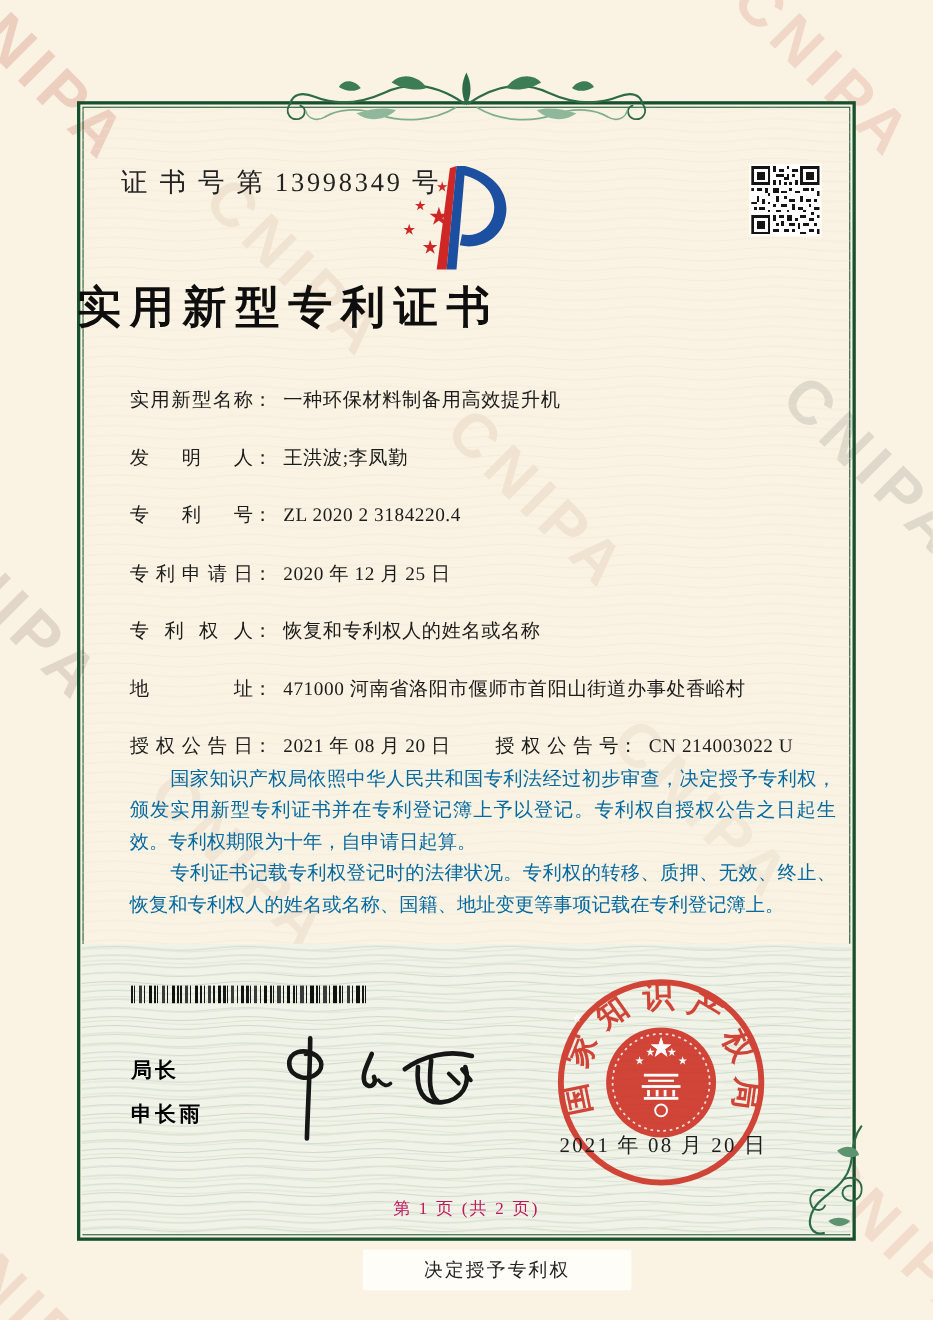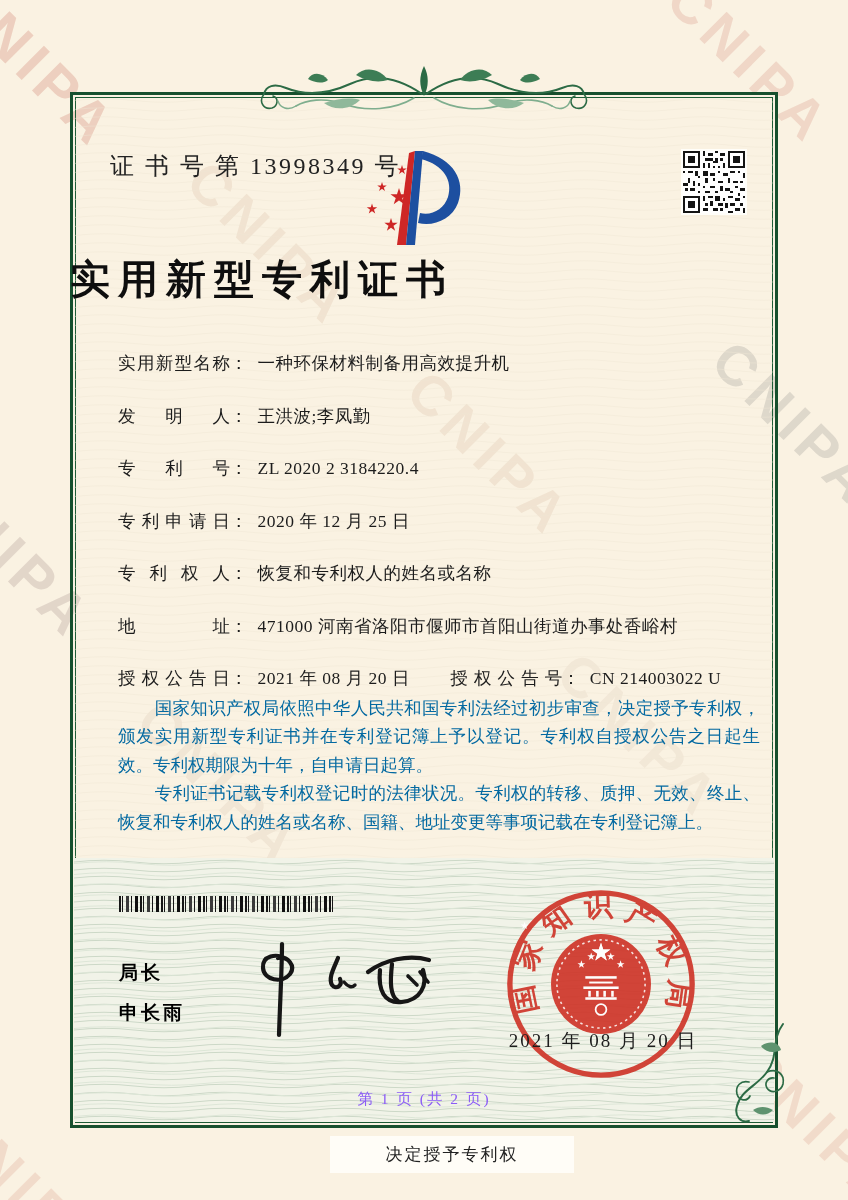--- a/index.html
+++ b/index.html
@@ -40,21 +40,21 @@
   .signer{position:absolute;left:119px;top:960px;z-index:6;font-family:"Liberation Sans","DejaVu Sans",sans-serif;
           font-size:19px;font-weight:600;color:#000000;}
   .signer div{margin-bottom:14px;letter-spacing:3px;}
   .signature{position:absolute;left:222px;top:938px;z-index:6;}
   
   .seal{position:absolute;left:503px;top:886px;z-index:5;}
   .seal-date{position:absolute;left:508px;top:1028px;width:190px;text-align:center;z-index:7;
              font-size:19px;letter-spacing:2px;color:#1d1d1d;}
   
   .page-footer{position:absolute;left:70px;top:1089px;width:708px;text-align:center;
-               font-size:15.5px;letter-spacing:2px;color:#8b5cf6;z-index:6;}
+               font-size:15.5px;letter-spacing:2px;color:#be185d;z-index:6;}
   .continuation{position:absolute;left:330px;top:1136px;width:244px;height:37px;background:#fffdf7;
                 text-align:center;line-height:37px;font-size:17px;letter-spacing:2px;color:#222;}
   .flourish-top{position:absolute;left:259px;top:64px;z-index:4;}
   .flourish-br{position:absolute;left:727px;top:1022px;z-index:4;}
 </style>
 </head>
 <body>
 
 <div class="page">
 

